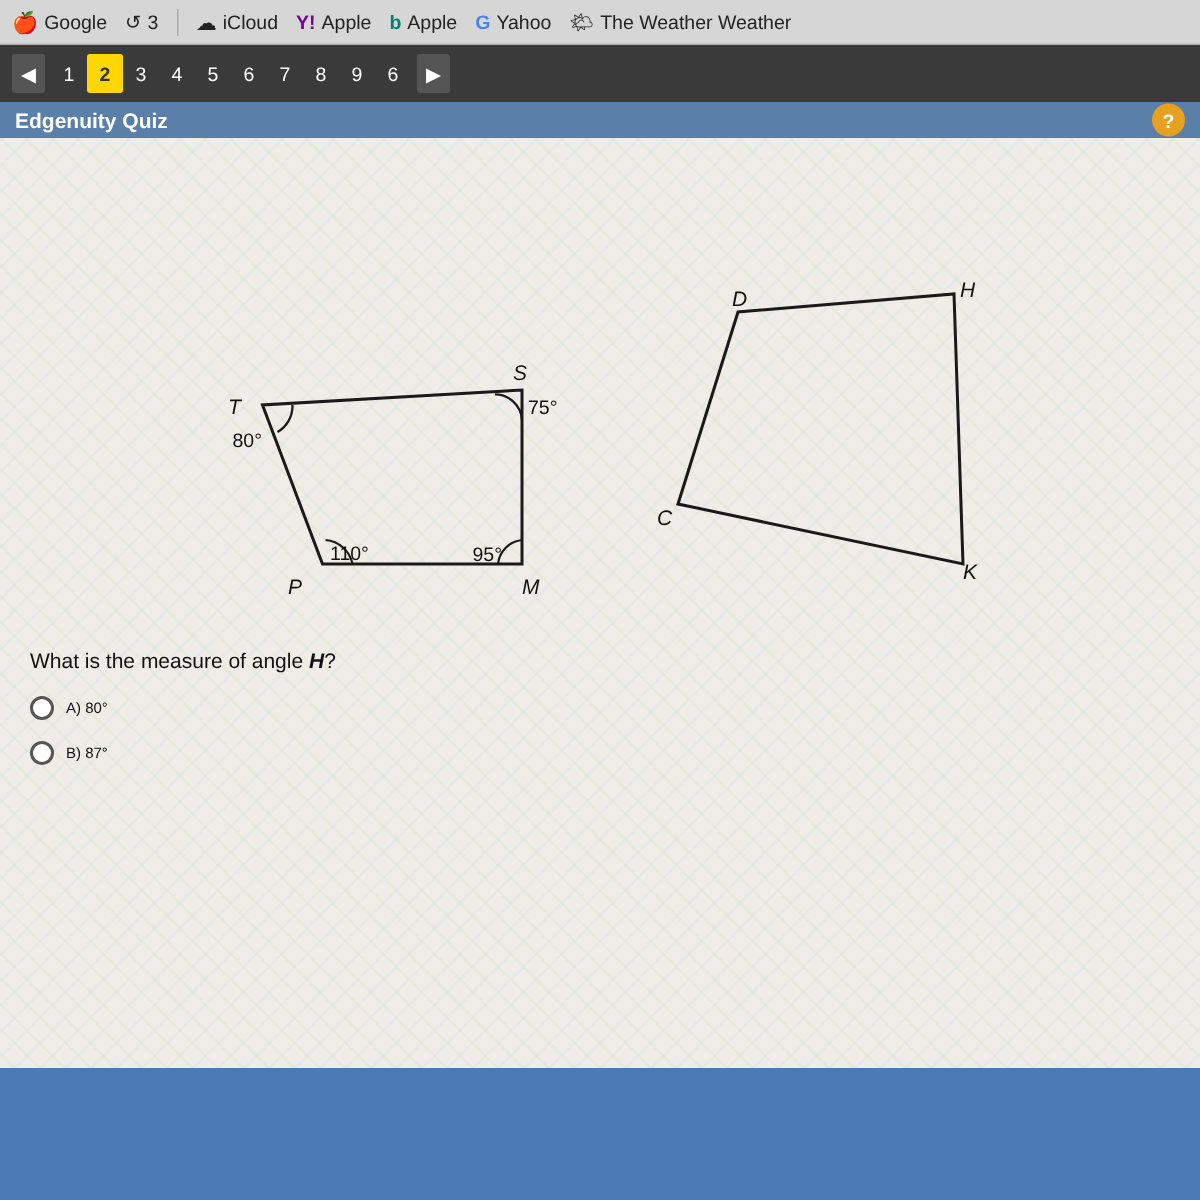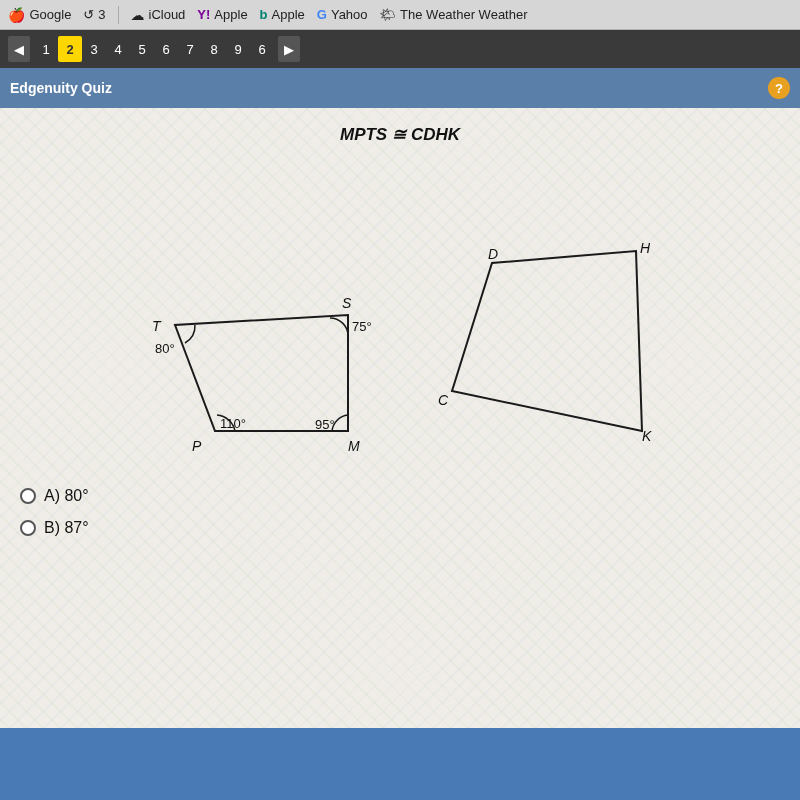--- a/index.html
+++ b/index.html
@@ -80,21 +80,21 @@
     }
     .nav-num.active {
       background: #ffd700;
       color: #333;
       font-weight: bold;
     }
 
     
     .quiz-header {
       background: #5a7fa8;
-      height: 40px;
+      height: 24px;
       display: flex;
       align-items: center;
       padding: 0 10px;
       justify-content: space-between;
     }
     .quiz-title {
       color: white;
       font-size: 14px;
       font-weight: 600;
     }
@@ -162,21 +162,21 @@
     .question-text em {
       font-style: italic;
       font-weight: bold;
     }
 
     .answer-option {
       display: flex;
       align-items: center;
       gap: 8px;
       margin-bottom: 14px;
-      font-size: 16px;
+      font-size: 10px;
       color: #111;
       cursor: pointer;
     }
     .radio-circle {
       width: 16px;
       height: 16px;
       border-radius: 50%;
       border: 2px solid #555;
       background: white;
       display: inline-block;
@@ -243,23 +243,20 @@
   </div>
   <button class="nav-arrow">▶</button>
 </div>
 
 <div class="quiz-header">
   <span class="quiz-title">Edgenuity Quiz</span>
   <button class="help-btn">?</button>
 </div>
 
 <div class="quiz-content">
-  <div class="congruence-statement">
-    <em>MPTS ≅ CDHK</em>
-  </div>
 
   <div class="diagram-area">
     <svg width="560" height="310" viewBox="0 0 560 310">
 
       <polygon points="55,162 95,268 228,268 228,152" fill="none" stroke="#1a1a1a" stroke-width="2"></polygon>
 
       <path d="M 75,162 A 20,20 0 0,1 65,180" fill="none" stroke="#1a1a1a" stroke-width="1.5"></path>
 
       <path d="M 228,172 A 18,18 0 0,0 210,155" fill="none" stroke="#1a1a1a" stroke-width="1.5"></path>
 
@@ -281,20 +278,23 @@
 
       <polygon points="332,228 372,100 516,88 522,268" fill="none" stroke="#1a1a1a" stroke-width="2"></polygon>
 
       <text x="318" y="242" font-size="14" font-style="italic" fill="#111">C</text>
       <text x="368" y="96" font-size="14" font-style="italic" fill="#111">D</text>
       <text x="520" y="90" font-size="14" font-style="italic" fill="#111">H</text>
       <text x="522" y="278" font-size="14" font-style="italic" fill="#111">K</text>
     </svg>
   </div>
 
+  <div class="question-text">
+    What is the measure of angle <em>H</em>?
+  </div>
 
   <label class="answer-option">
     <span class="radio-circle"></span>
     <span>A)  80°</span>
   </label>
 
   <label class="answer-option">
     <span class="radio-circle"></span>
     <span>B)  87°</span>
   </label>

